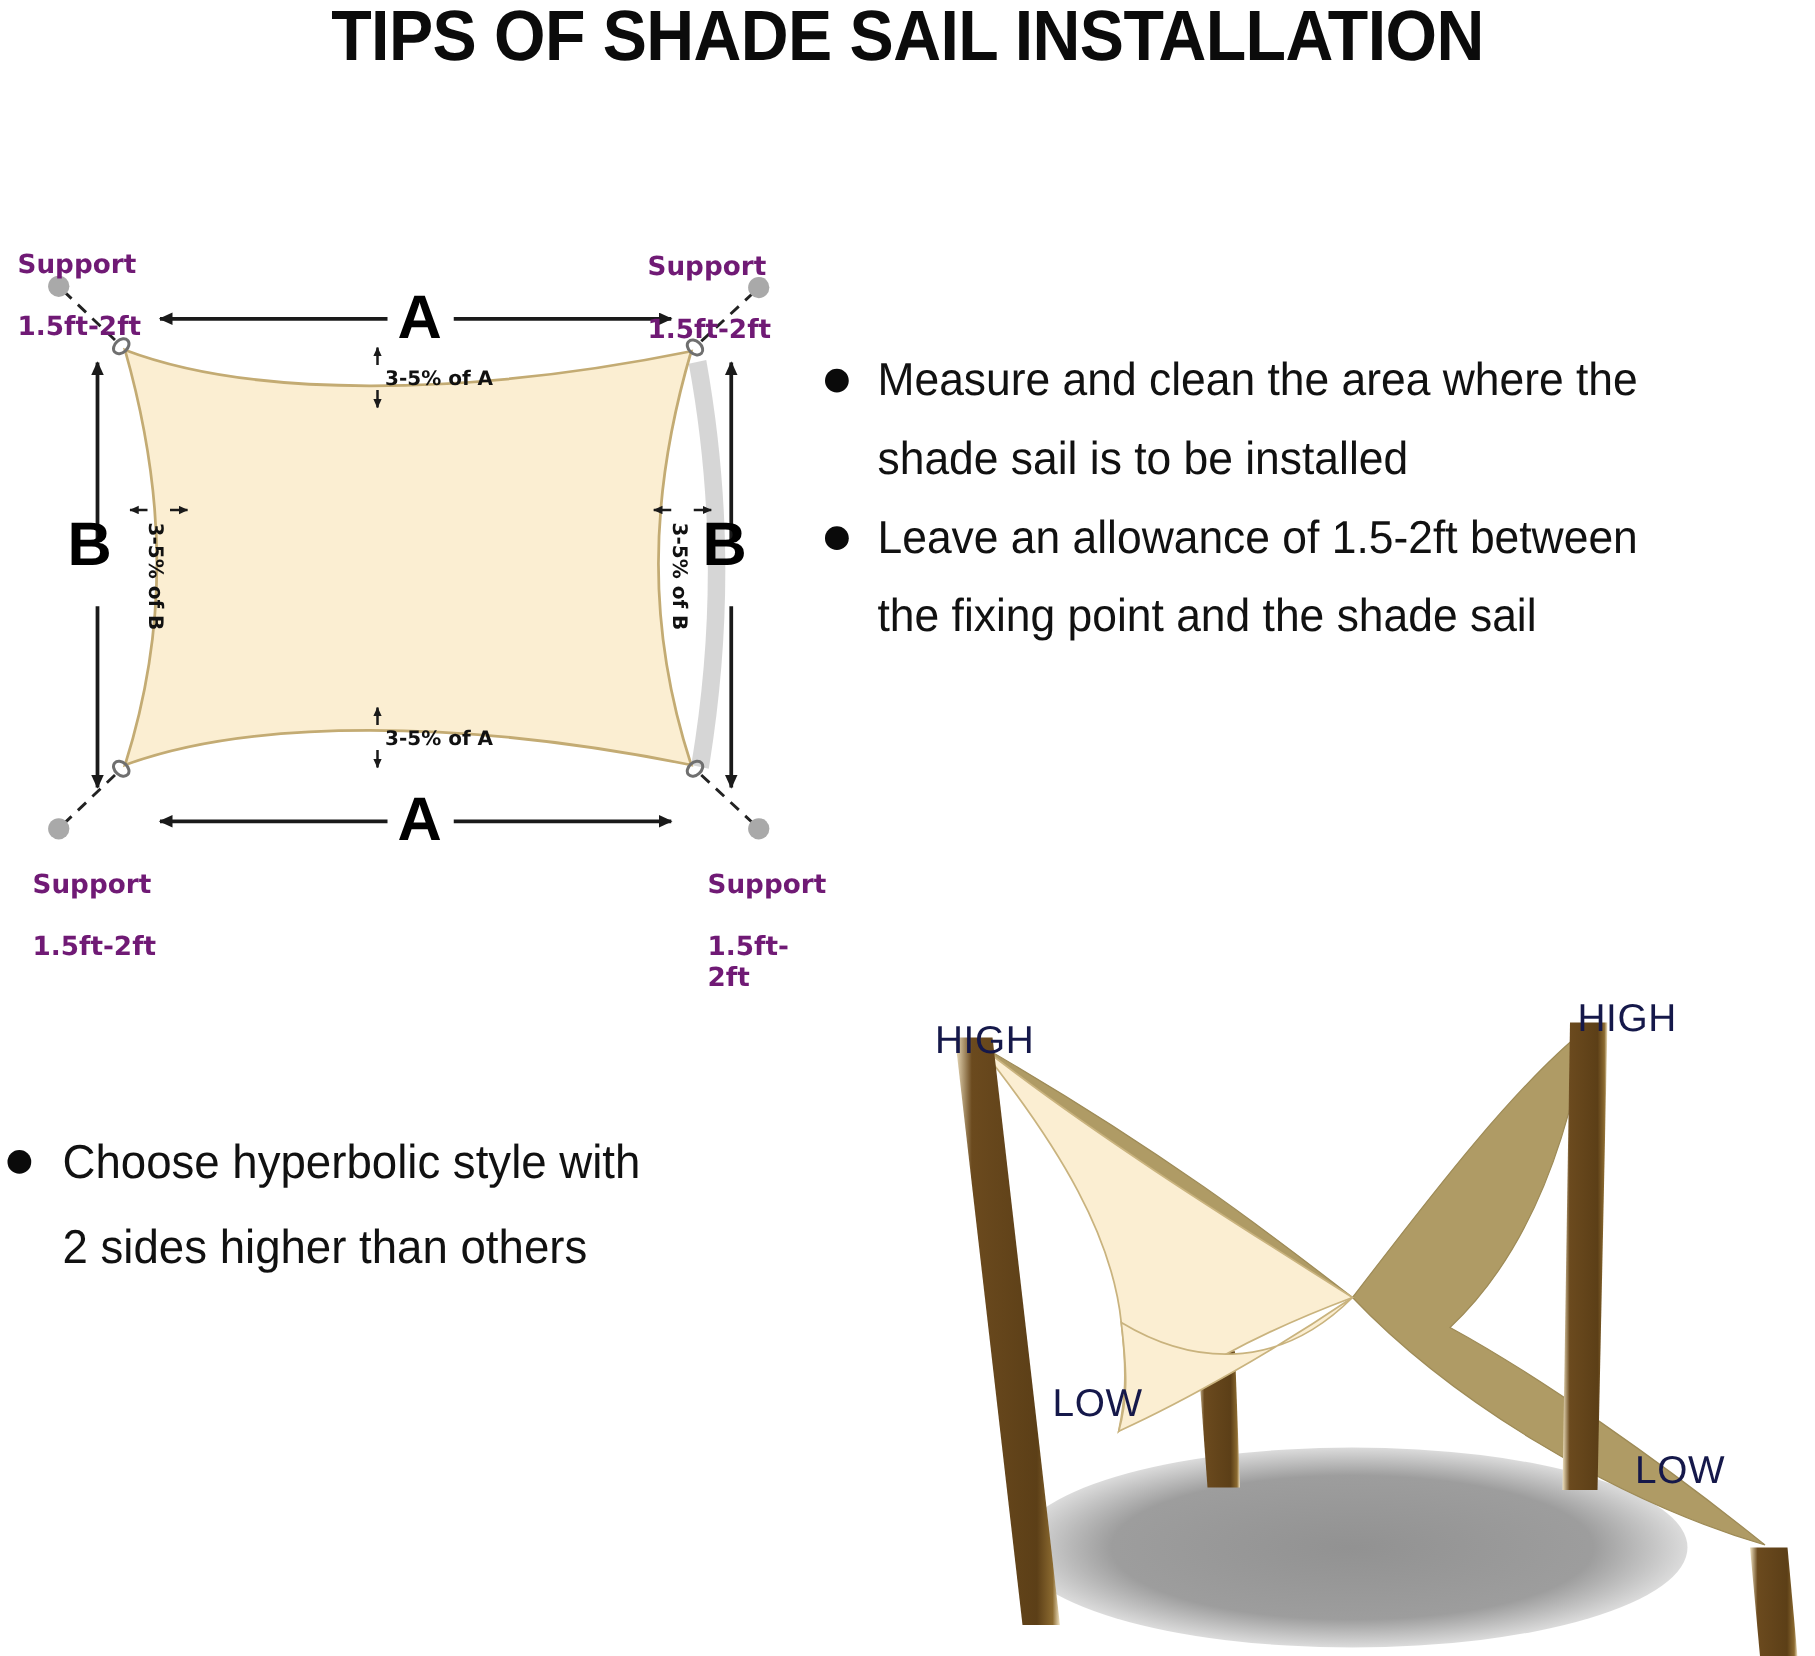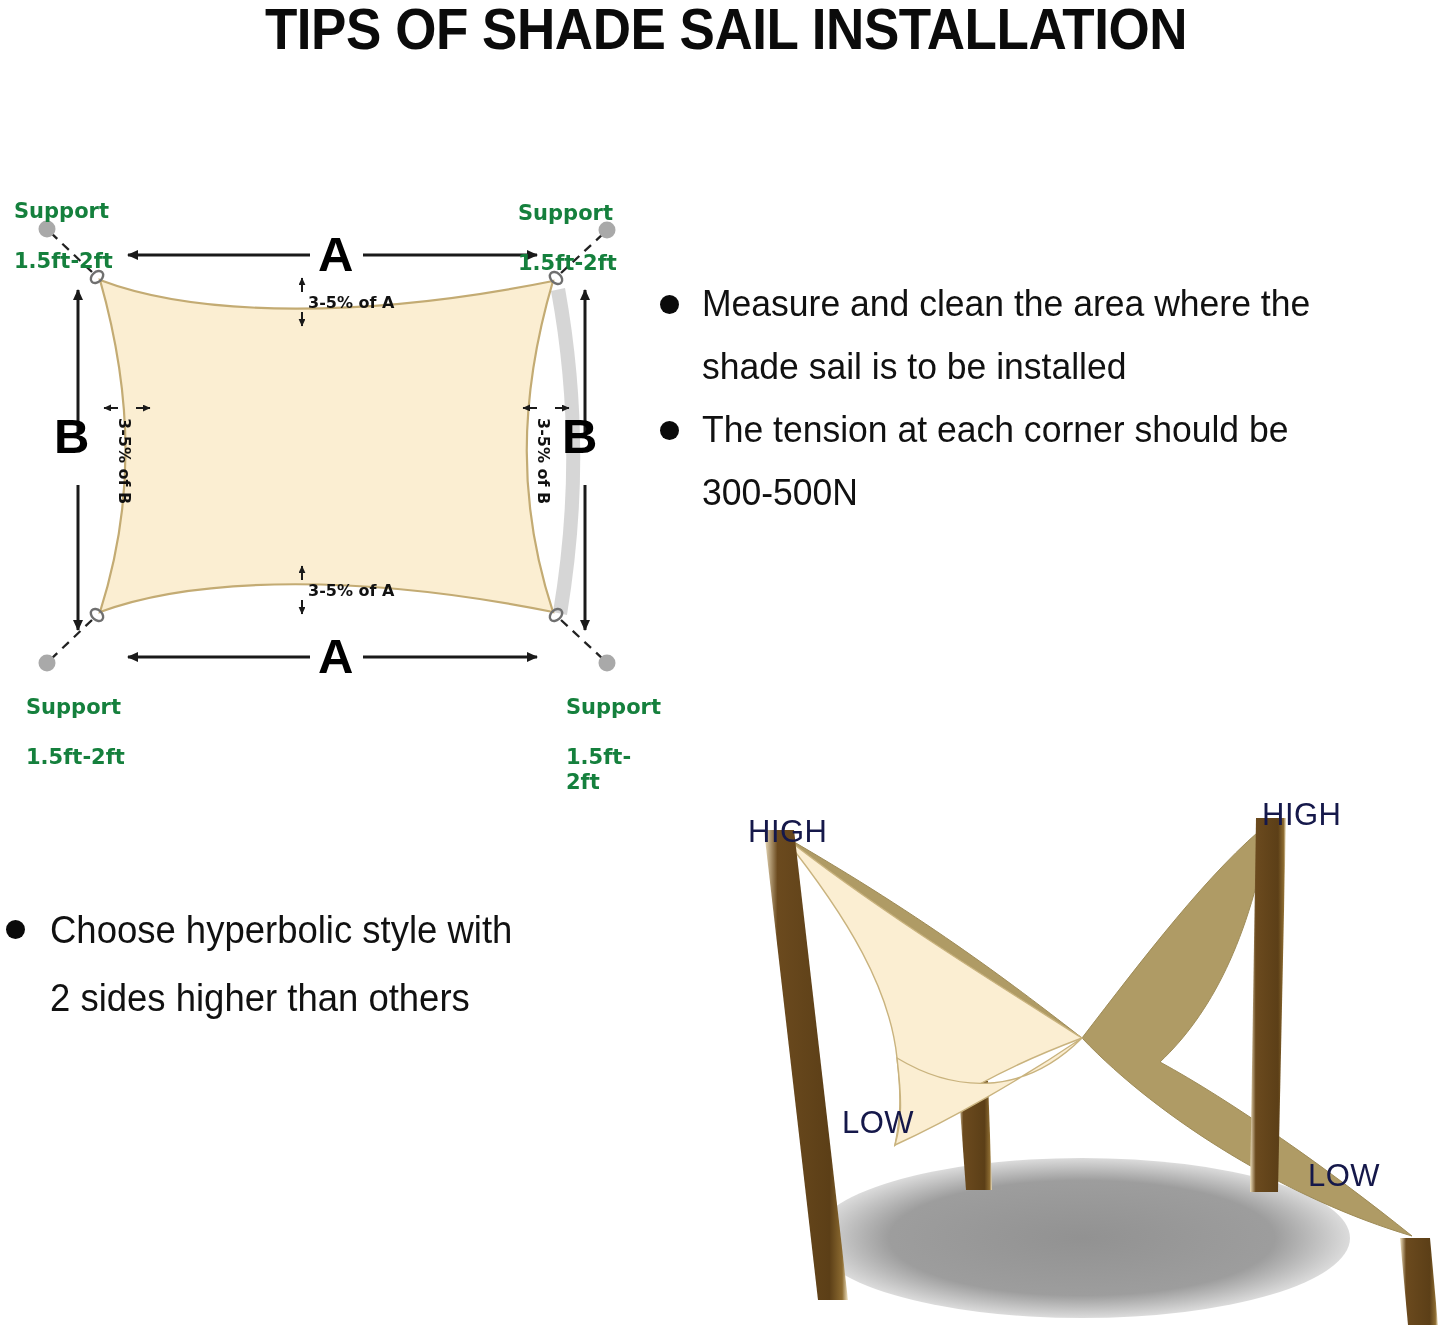--- a/index.html
+++ b/index.html
@@ -16,21 +16,21 @@
     font-family:"Liberation Sans","DejaVu Sans",sans-serif;
     font-weight:bold;font-size:57px;letter-spacing:-0.5px;
     color:#0b0b0b;line-height:62px;
     transform:scaleX(0.93);transform-origin:50% 50%;
     white-space:nowrap;
   }
 
   
   .supp{
     font-family:"DejaVu Sans","Liberation Sans",sans-serif;
-    font-size:21px;font-weight:600;color:#15803d;line-height:25px;
+    font-size:21px;font-weight:600;color:#701a75;line-height:25px;
     white-space:pre-line;
   }
   .dimletter{
     font-family:"Liberation Sans","DejaVu Sans",sans-serif;
     font-weight:bold;font-size:49px;color:#000;line-height:49px;
   }
   .pct{
     font-family:"DejaVu Sans","Liberation Sans",sans-serif;
     font-size:16px;font-weight:600;color:#111;white-space:nowrap;
   }
@@ -172,26 +172,26 @@
 </div>
 
 <div class="bullets" id="bullets-right" style="left:660px;top:272px;width:790px;">
 
   <div class="bullet-row" style="height:126px;">
     <span class="dot" style="top:23px;"></span>
     <div class="btext abs" style="left:42px;top:0px;">Measure and clean the area where the</div>
     <div class="btext abs" style="left:42px;top:63px;">shade sail is to be installed</div>
   </div>
 
-
-  <div class="bullet-row" style="height:126px;">
+  <div class="bullet-row" style="height:131px;">
     <span class="dot" style="top:23px;"></span>
-    <div class="btext abs" style="left:42px;top:0px;">The tension at each corner should be</div>
-    <div class="btext abs" style="left:42px;top:63px;">300-500N</div>
-  </div>
+    <div class="btext abs" style="left:42px;top:0px;">Leave an allowance of 1.5-2ft between</div>
+    <div class="btext abs" style="left:42px;top:63px;">the fixing point and the shade sail</div>
+  </div>
+
 </div>
 
 <div class="bullets" id="bullets-left" style="left:6px;top:896px;width:630px;text-align:center;">
 
   <div class="bullet-row" style="height:136px;">
     <span class="dot" style="top:24px;"></span>
     <div class="btext abs" style="left:44px;top:0px;">Choose hyperbolic style with</div>
     <div class="btext abs" style="left:44px;top:68px;">2 sides higher than others</div>
   </div>
 

